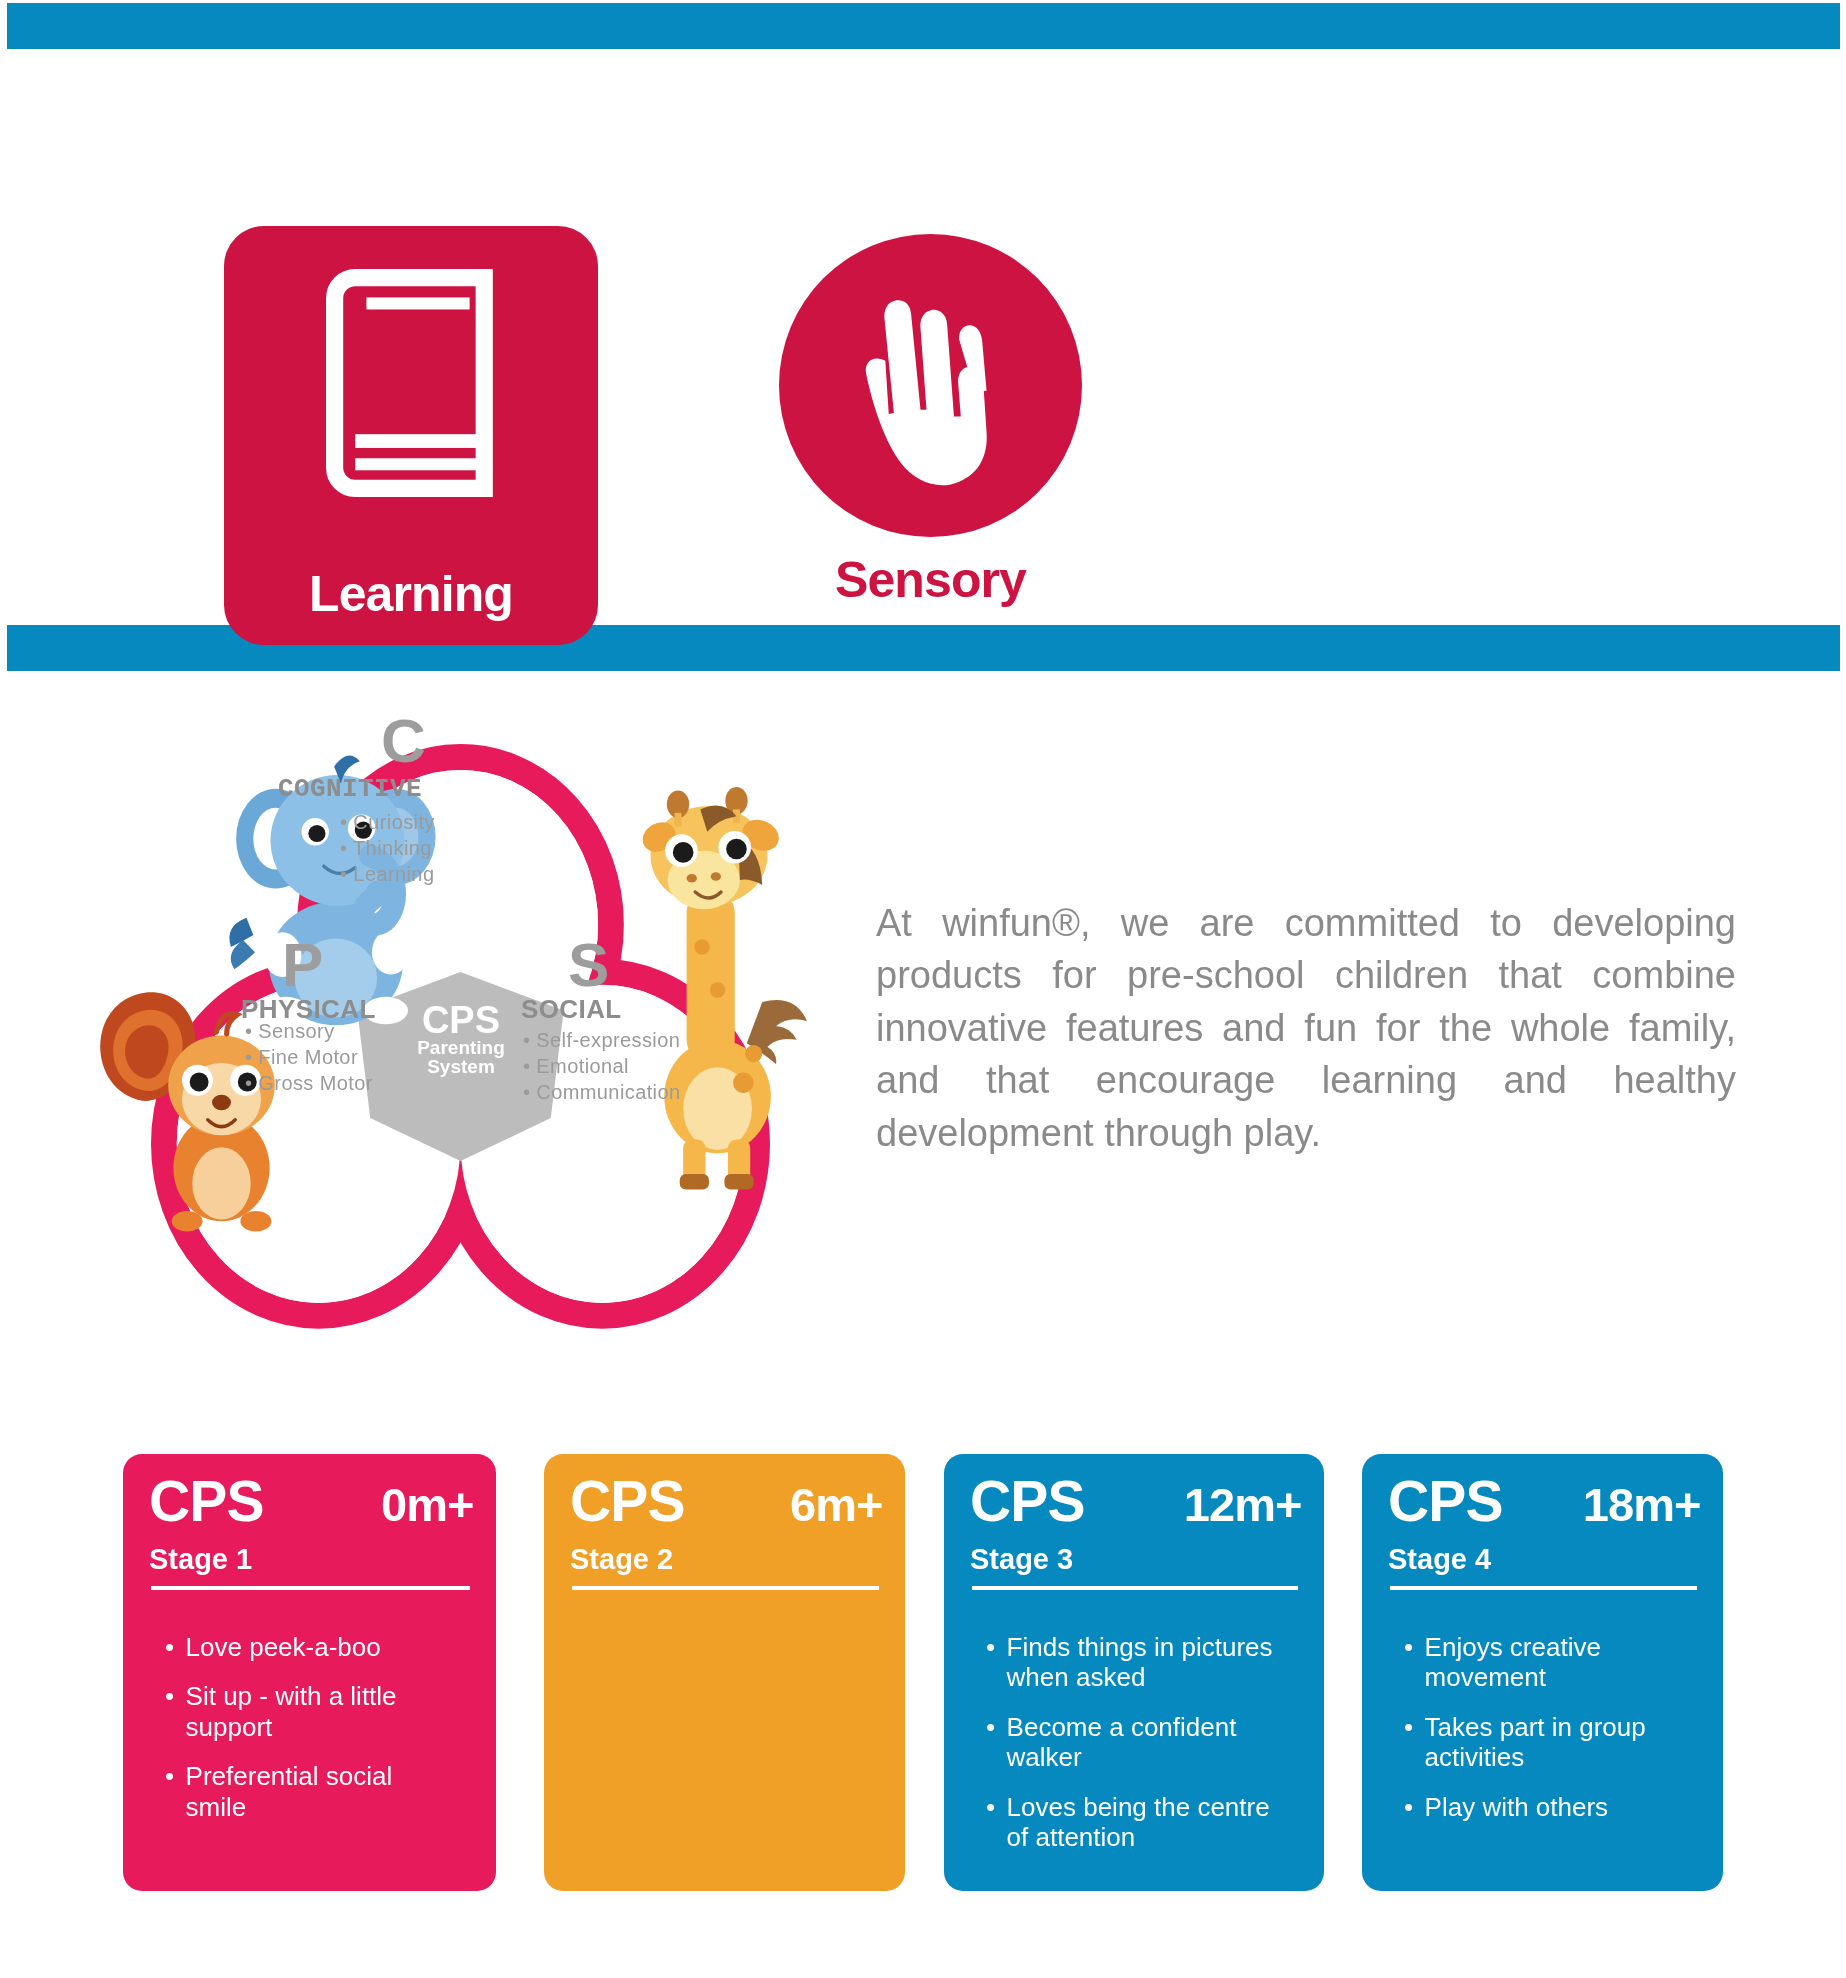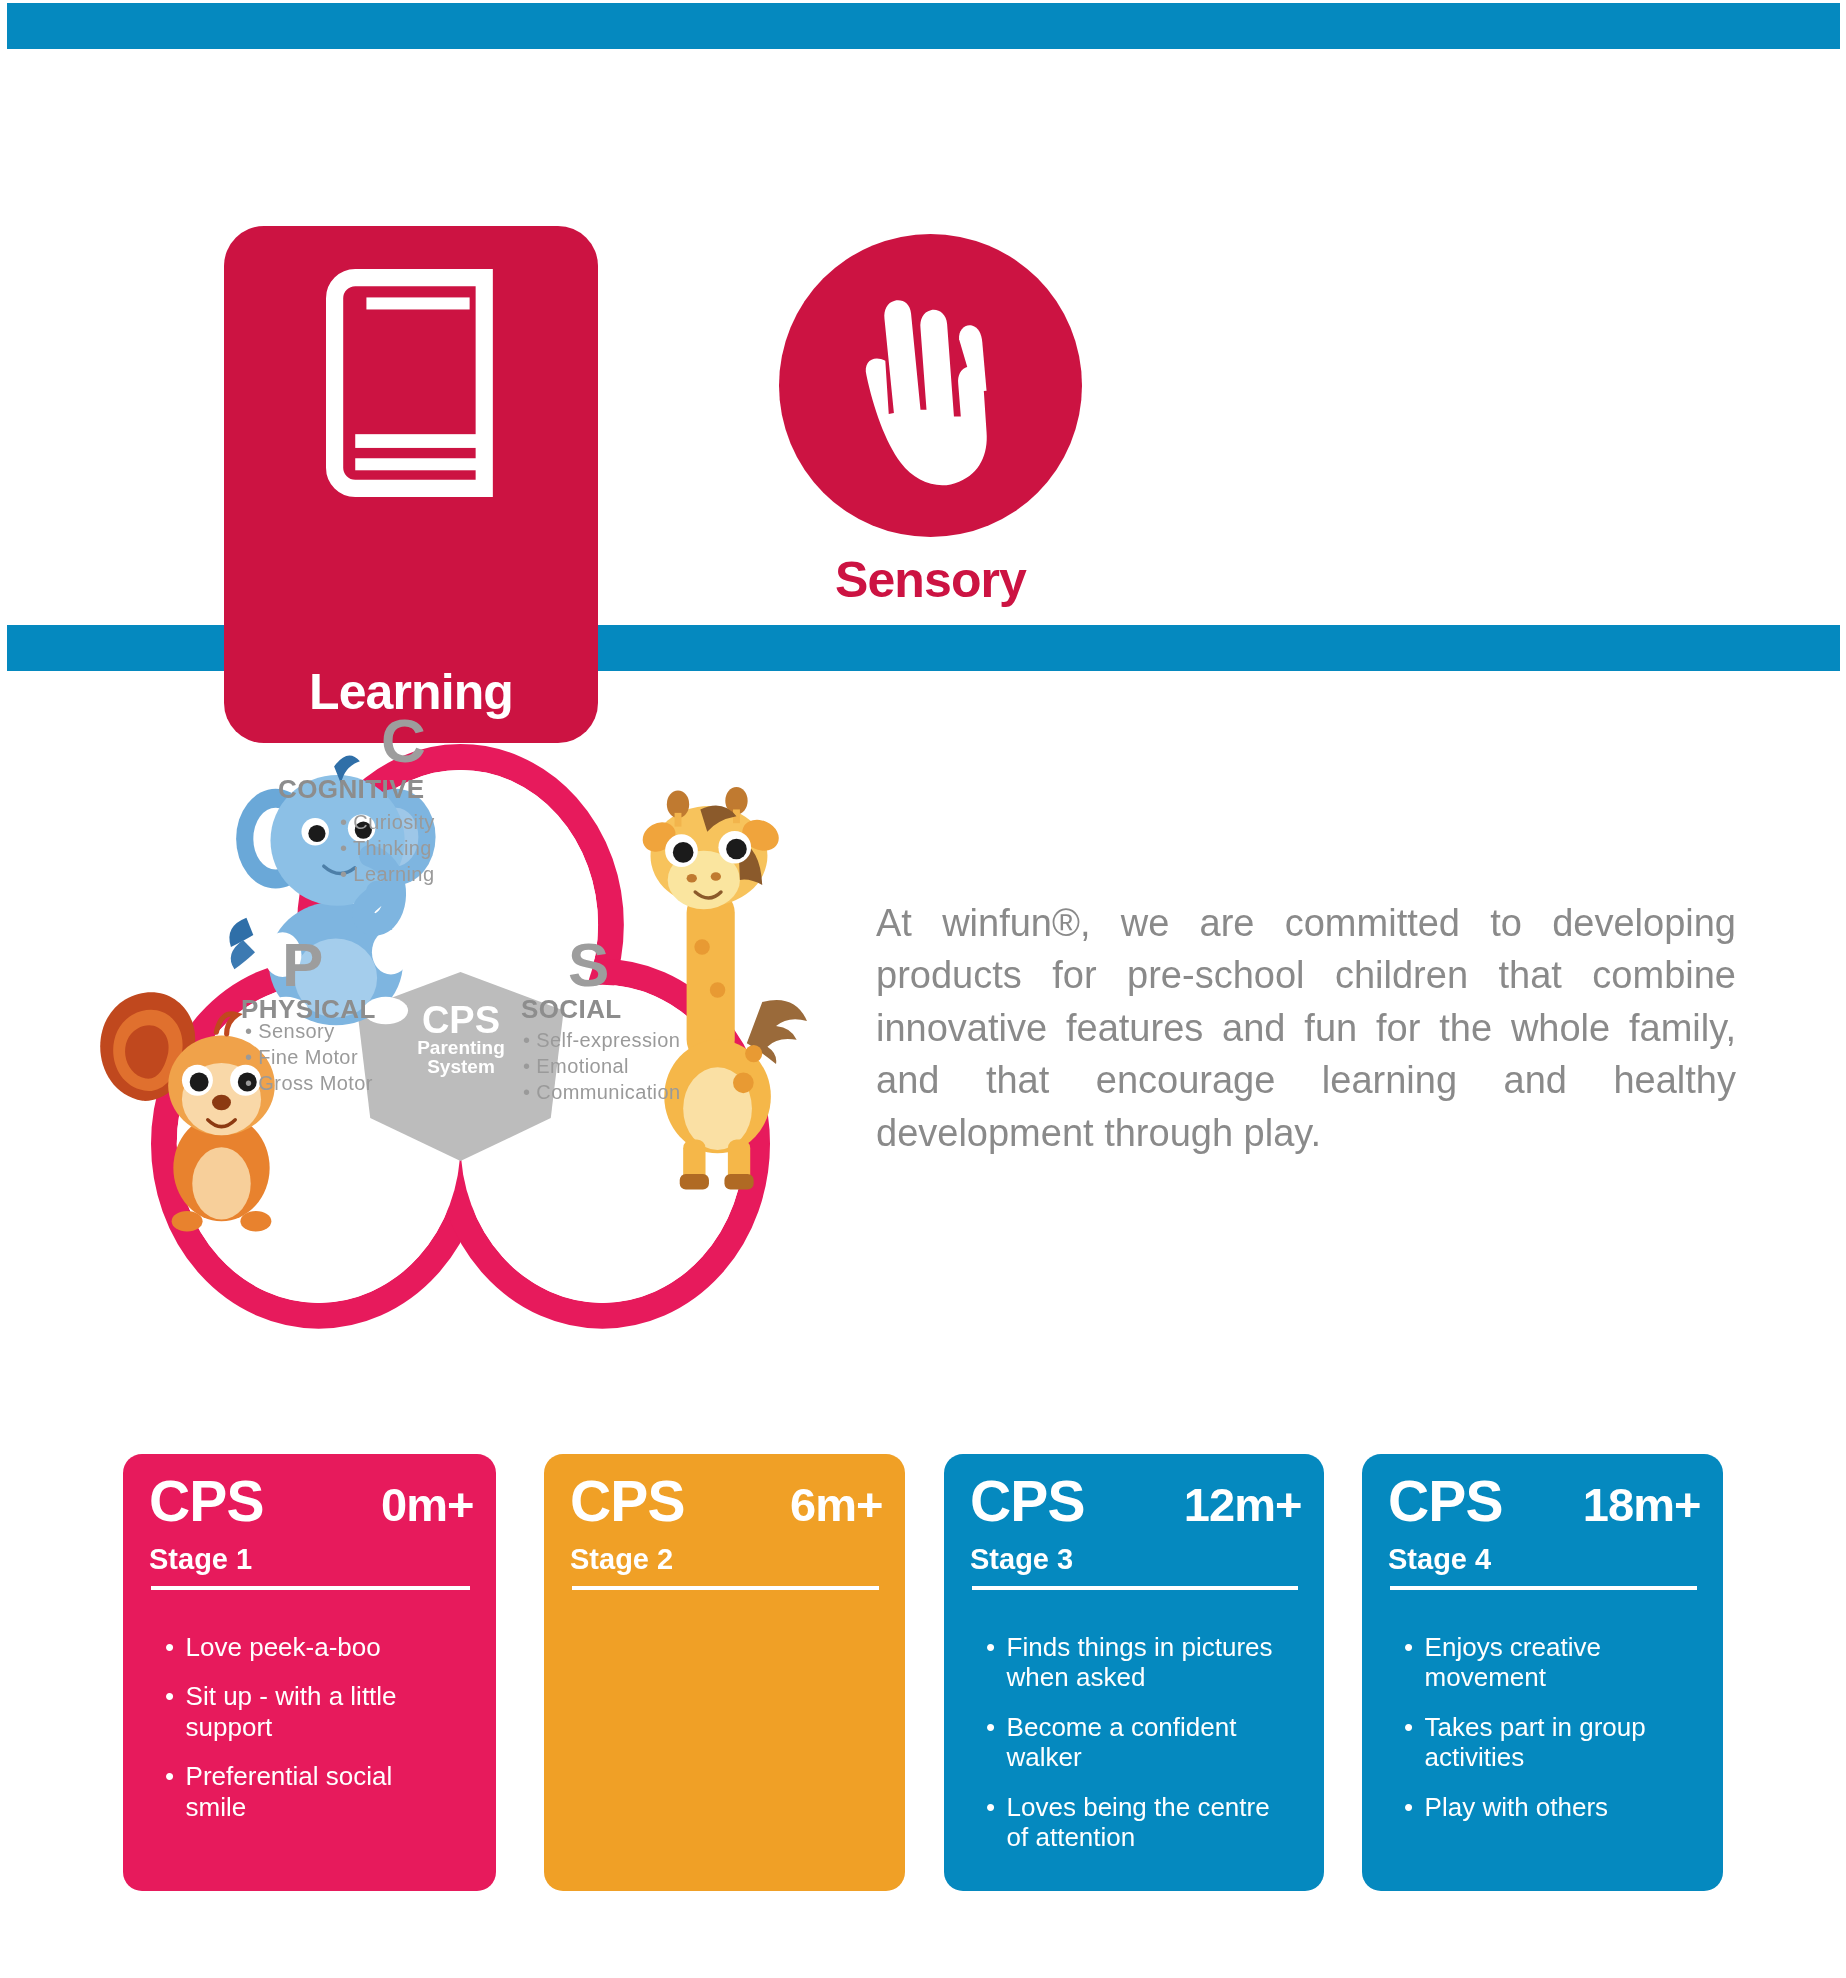--- a/index.html
+++ b/index.html
@@ -6,21 +6,21 @@
   body{width:1846px;height:1979px;position:relative;overflow:hidden;
        font-family:"Liberation Sans","DejaVu Sans",sans-serif;}
 
   .bar{position:absolute;left:6.9px;width:1833px;height:46px;background:#0589bf;}
   .bar-top{top:2.6px;}
   .bar-mid{top:625px;}
 
   
   .icon-row{position:absolute;left:0;top:103px;width:1846px;height:447px;}
 
-  .learn-card{position:absolute;left:224px;top:123px;width:374px;height:517px;
+  .learn-card{position:absolute;left:224px;top:123px;width:374px;height:419px;
               background:#cc1342;border-radius:40px;}
   .learn-label{position:absolute;left:0;right:0;bottom:22.4px;text-align:center;
                color:#fff;font-size:50px;font-weight:bold;letter-spacing:-0.9px;}
   .book{position:absolute;left:102px;top:43px;width:172px;height:228px;}
 
   .circ-wrap{position:absolute;}
   .circ{width:303px;height:303px;border-radius:50%;background:#cc1342;position:relative;}
   .circ-label{position:absolute;top:317px;left:50%;transform:translateX(-50%);
               color:#cc1342;font-size:50px;font-weight:bold;white-space:nowrap;letter-spacing:-0.9px;}
 
@@ -184,21 +184,21 @@
       <ellipse cx="102" cy="94" rx="6" ry="5" fill="#c07a30"></ellipse>
       <path d="M78 112 q16 14 30 0" fill="none" stroke="#8b5a2b" stroke-width="4" stroke-linecap="round"></path>
       <circle cx="86" cy="176" r="9" fill="#e89a33"></circle>
       <circle cx="104" cy="226" r="9" fill="#e89a33"></circle>
       <circle cx="134" cy="334" r="12" fill="#e89a33"></circle>
       <circle cx="146" cy="300" r="10" fill="#e89a33"></circle>
     </g>
   </svg>
 
   <div class="dlabel dbig" style="left:299px;top:-8.6px;">C</div>
-  <div class="dlabel dhead" style="left:196px;top:60px;">COGNITIVE</div>
+  <div class="dlabel dhead" style="left:196px;top:60px;font-family:Liberation Mono, monospace;">COGNITIVE</div>
   <div class="dlabel dlist" style="left:258px;top:95px;">
     <div>• Curiosity</div>
     <div>• Thinking</div>
     <div>• Learning</div>
   </div>
 
   <div class="dlabel dbig" style="left:200px;top:215px;">P</div>
   <div class="dlabel dhead" style="left:159px;top:280px;">PHYSICAL</div>
   <div class="dlabel dlist" style="left:163px;top:304px;">
     <div>• Sensory</div>

